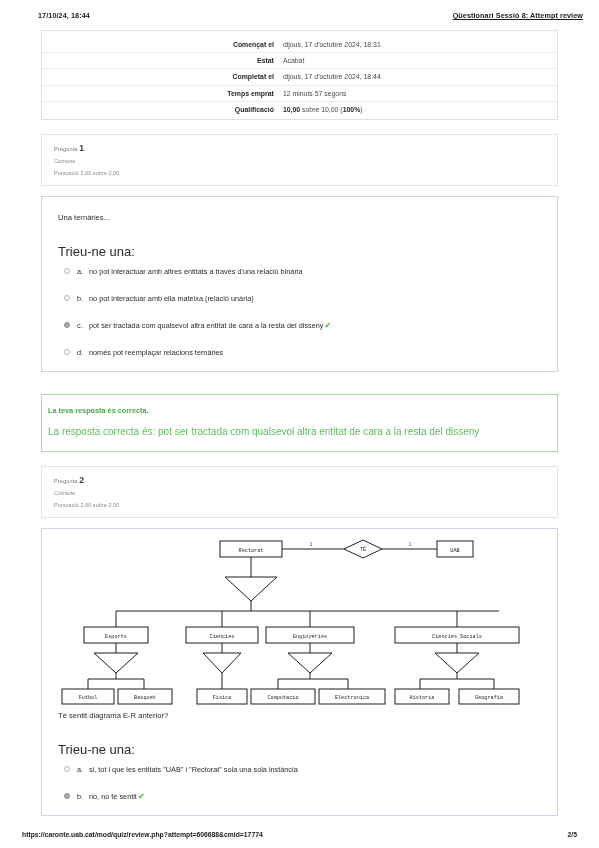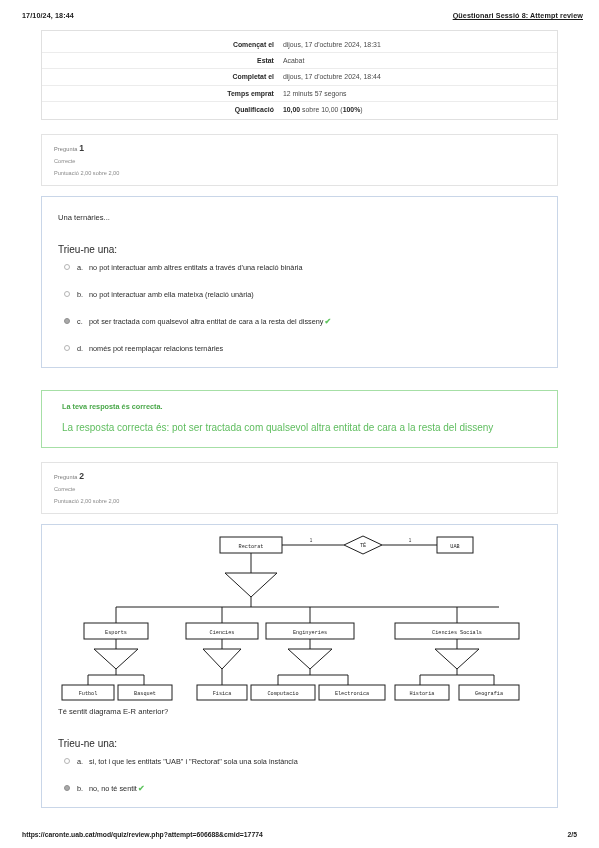--- a/index.html
+++ b/index.html
@@ -14,20 +14,21 @@
     color: #2b2b2b;
     overflow: hidden;
   }
 
   
   .print-header {
     position: absolute; top: 11px; left: 0; width: 599px;
     display: flex; align-items: baseline;
     font-size: 7.2px; font-weight: bold; color: #1a1a1a;
     letter-spacing: .1px;
+    padding-left: 16px;
   }
   .print-header .ph-date { margin-left: 22px; }
   .print-header .ph-title {
     position: absolute; left: 0; right: 16px; text-align: right; text-decoration: underline;
   }
   .print-footer {
     position: absolute; bottom: 17px; left: 0; width: 599px;
     font-size: 6.8px; font-weight: bold; color: #1a1a1a;
   }
   .print-footer .pf-url { position: absolute; left: 22px; white-space: nowrap; }
@@ -89,21 +90,21 @@
   .qbody {
     border: 1px solid #c9d6e8;
     background: #fff;
     padding: 16px 16px 14px 16px;
     margin-top: 10px;
   }
   .qtext {
     font-size: 7.6px; color: #2b2b2b; line-height: 1.3;
   }
   .qprompt {
-    font-size: 10px; color: #2b2b2b; margin-top: 21px;
+    font-size: 13px; color: #2b2b2b; margin-top: 21px;
   }
   .answers { margin-top: 8px; }
   .answer {
     display: flex; align-items: flex-start;
     margin-bottom: 18px;
   }
   .answer:last-child { margin-bottom: 0; }
   .radio {
     width: 6px; height: 6px; border-radius: 50%;
     border: 1px solid #b4b4b4; background: #fff;
@@ -119,21 +120,21 @@
   }
   .tick {
     color: #5ec45e; font-size: 8px; margin-left: 1px;
     font-weight: bold;
   }
 
   
   .feedback {
     border: 1px solid #a6dfa6;
     background: #fff;
-    padding: 11px 14px 13px 20px;
+    padding: 11px 14px 13px 6px;
     margin-top: 22px;
   }
   .fb-title {
     font-size: 7.3px; font-weight: bold; color: #4aa84a;
   }
   .fb-text {
     font-size: 10px; color: #5fbd5f; margin-top: 10px; line-height: 1.3;
   }
 
   

